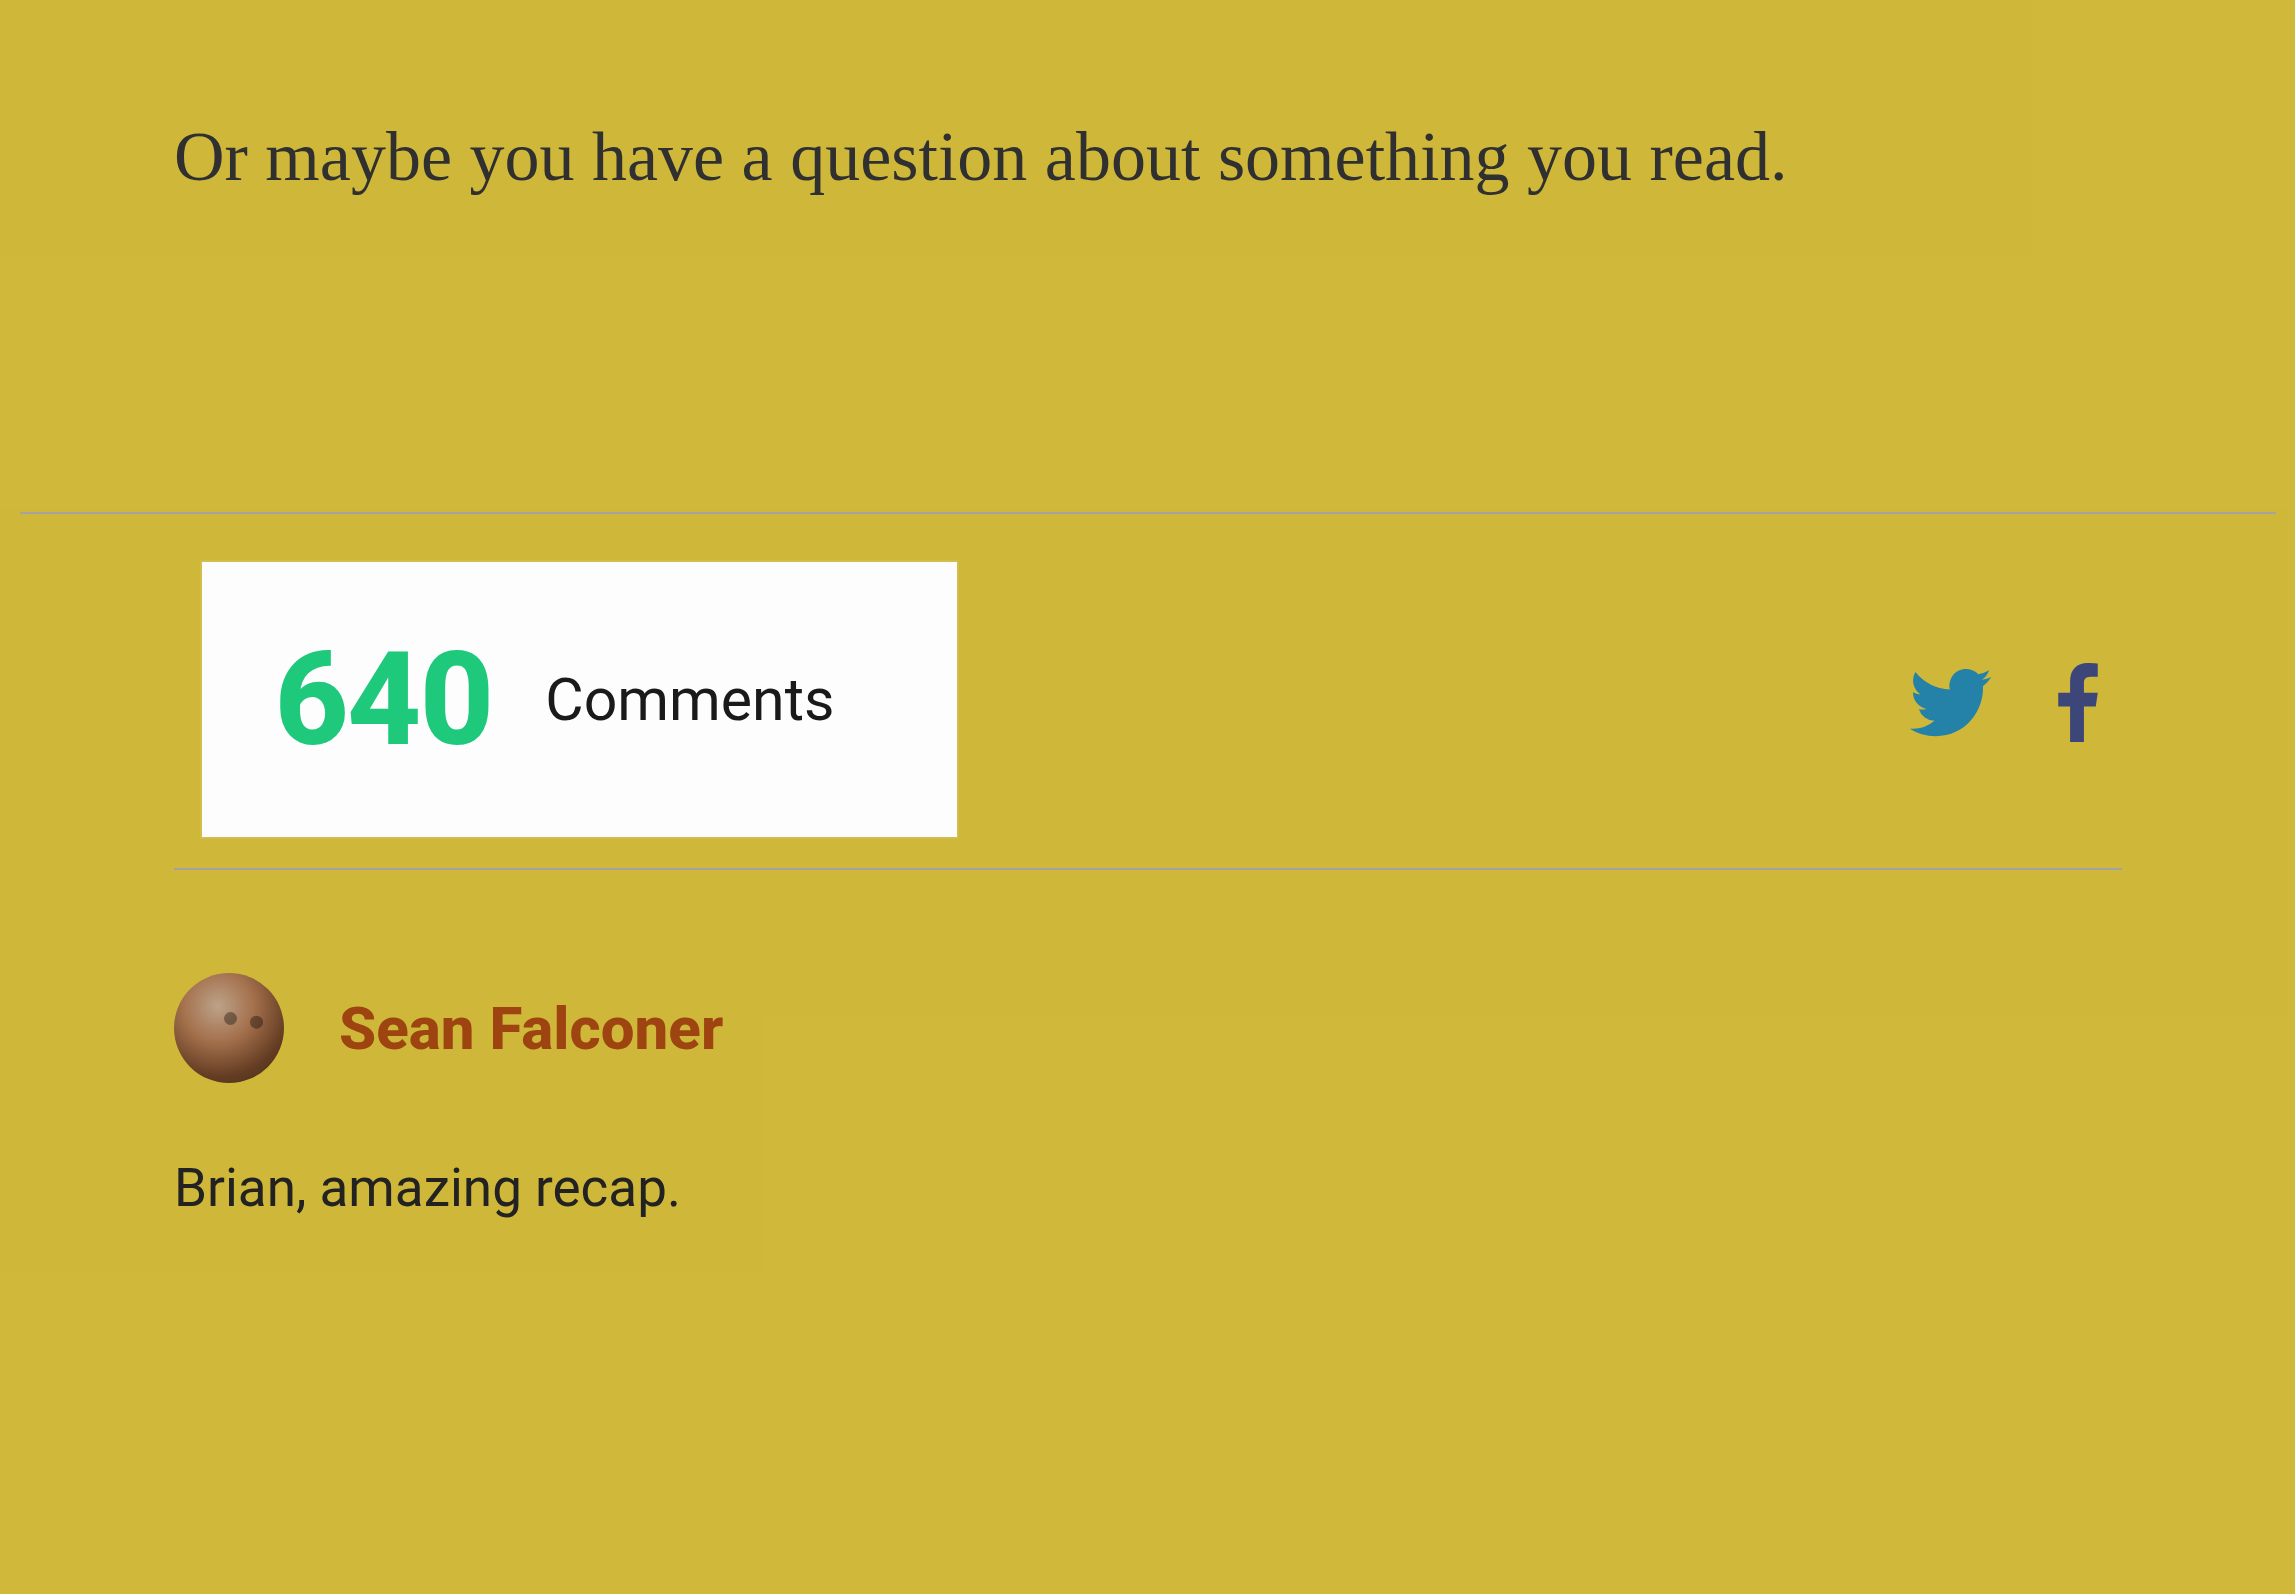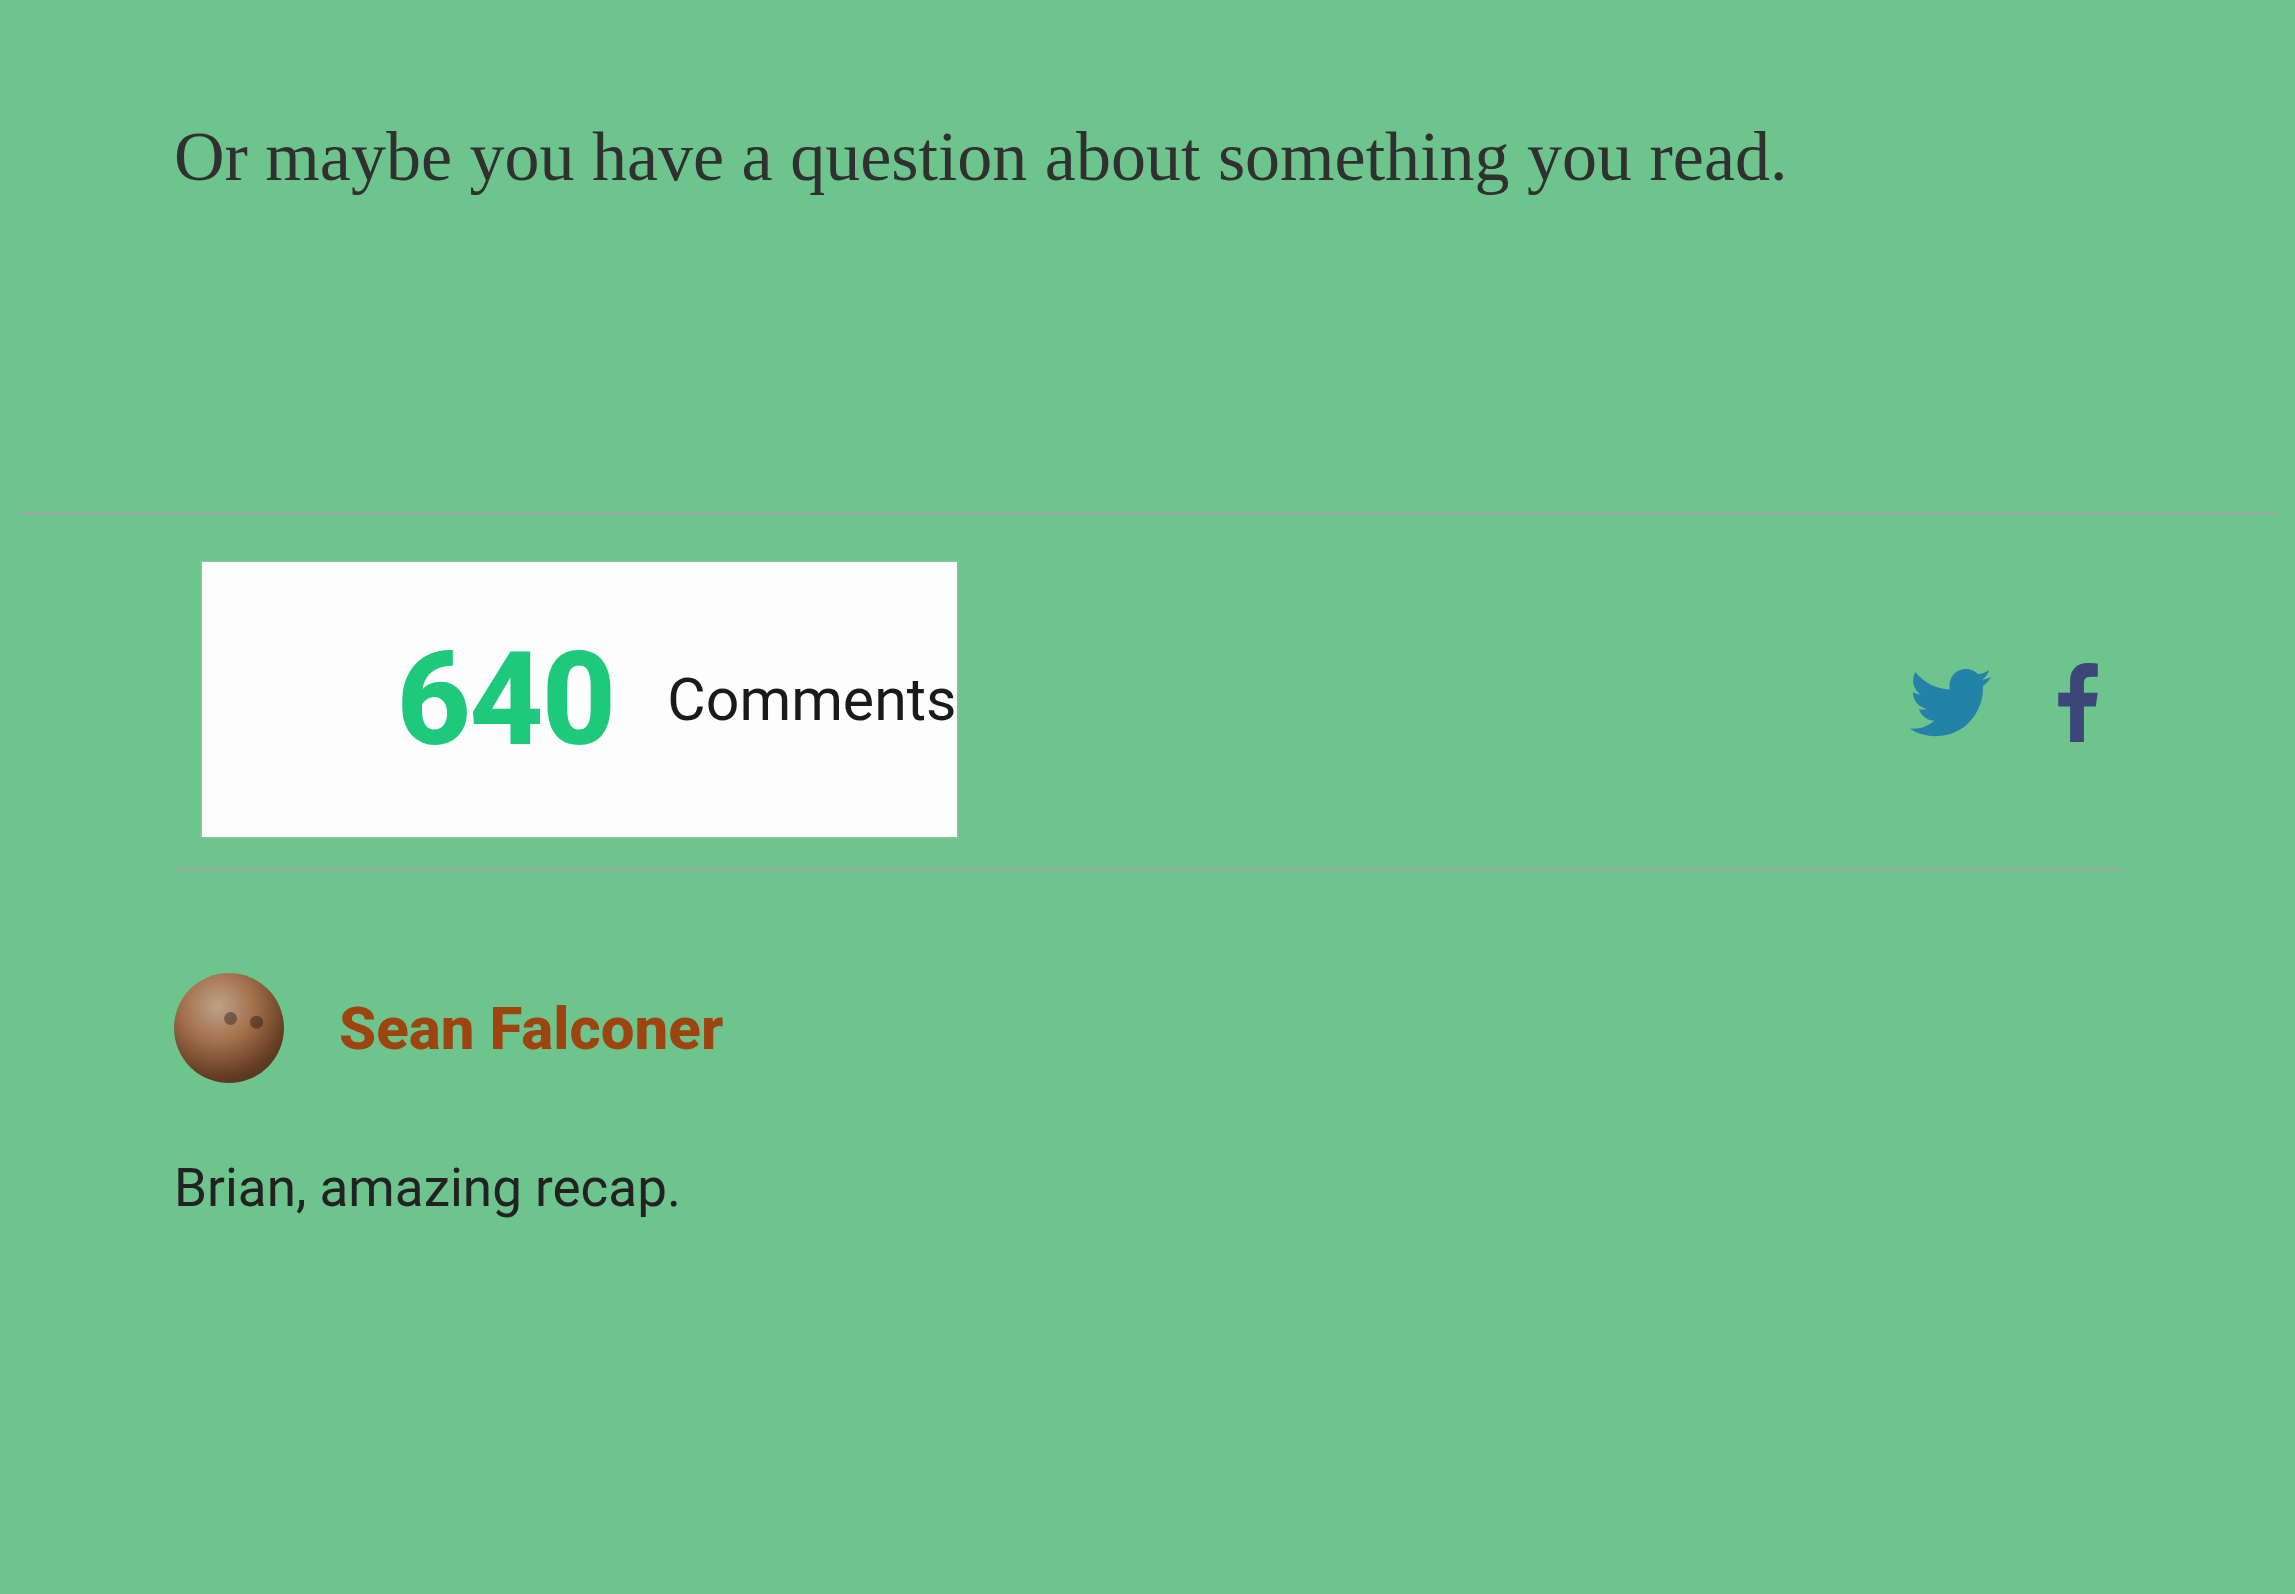--- a/index.html
+++ b/index.html
@@ -7,21 +7,21 @@
     padding: 0;
     width: 2296px;
     height: 1594px;
     overflow: hidden;
     background: #e9e9e9;
   }
   .page {
     position: relative;
     width: 2296px;
     height: 1594px;
-    background: #86efac;
+    background: #fde047;
   }
   .dim-overlay {
     position: absolute;
     inset: 0;
     background: rgba(0,0,0,0.18);
     pointer-events: none;
   }
   .article {
     position: absolute;
     left: 0;
@@ -72,21 +72,20 @@
     width: 755px;
     height: 275px;
     background: #fdfdfd;
     box-shadow: 0 0 0 1.8px rgba(255,255,255,0.1);
     z-index: 2;
     display: flex;
     align-items: center;
     padding-left: 73px;
     box-sizing: border-box;
     font-family: -apple-system, BlinkMacSystemFont, "Segoe UI", Roboto, Helvetica, Arial, sans-serif;
-    justify-content: flex-end;
   }
   .count-num {
     font-size: 129px;
     font-weight: 800;
     color: #1ec97b;
     letter-spacing: -1.8px;
   }
   .count-label {
     font-size: 59px;
     color: #1a1a1a;

